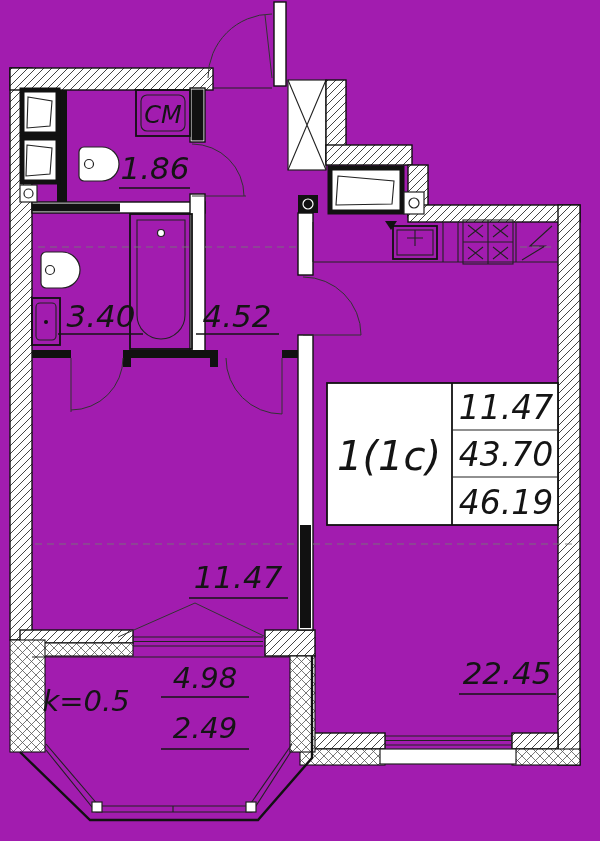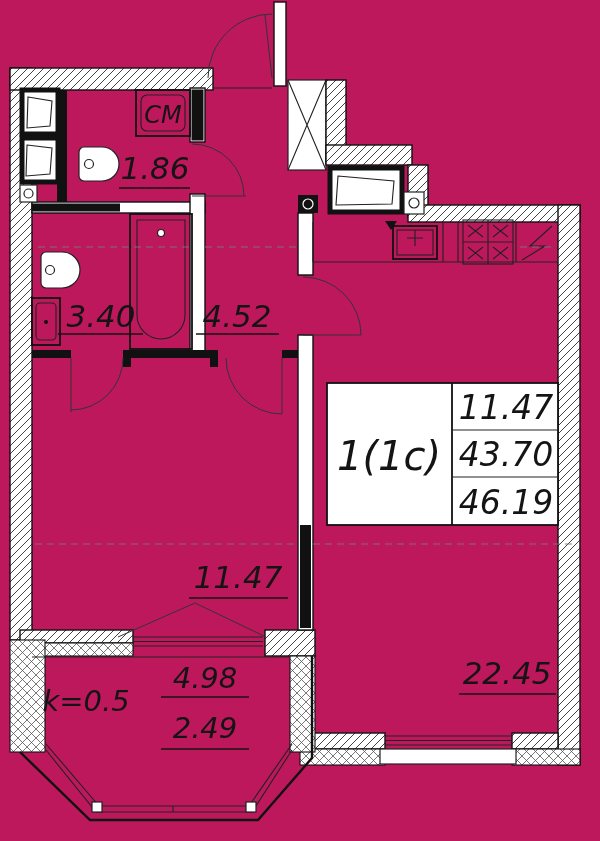--- a/index.html
+++ b/index.html
@@ -1,16 +1,16 @@
 <!DOCTYPE html>
 <html><head>
 <meta charset="utf-8">
 <style>
   html,body{margin:0;padding:0;background:#fff;}
-  .stage{width:600px;height:841px;background:#be185d;position:relative;}
+  .stage{width:600px;height:841px;background:#a21caf;position:relative;}
   .wall-h{fill:url(#hatch);stroke:#111;stroke-width:1.4;}
   .wall-x{fill:url(#xhatch);stroke:#111;stroke-width:1.1;}
   .part{fill:#fff;stroke:#111;stroke-width:1.4;}
   .blk{fill:#111;stroke:none;}
   .thin{fill:none;stroke:#222;stroke-width:1.1;}
   .med{fill:none;stroke:#111;stroke-width:1.8;}
   .thick{fill:none;stroke:#111;stroke-width:2.4;}
   .fix{fill:#fff;stroke:#222;stroke-width:1.2;}
   .door{fill:none;stroke:#333;stroke-width:1;}
   .dash{fill:none;stroke:#777;stroke-width:0.9;stroke-dasharray:7 5;}

